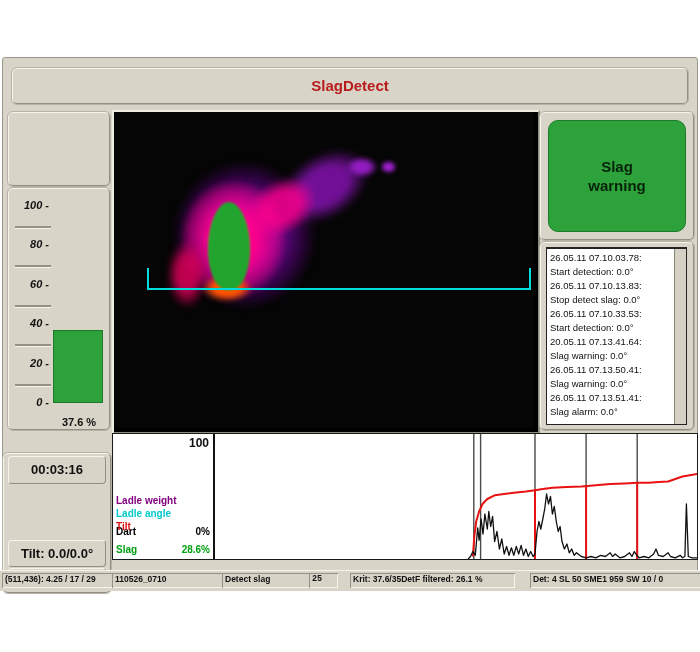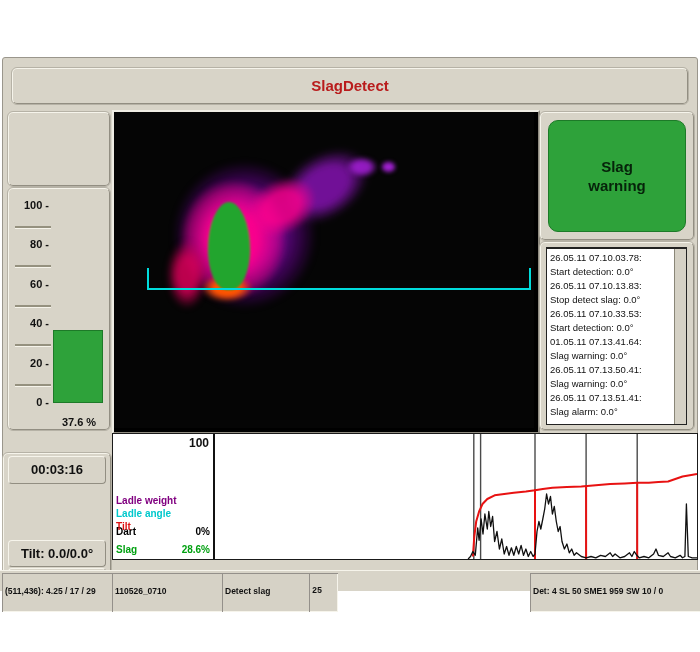--- a/index.html
+++ b/index.html
@@ -71,38 +71,38 @@
   .chart-legend{position:absolute;left:0;top:0;width:100px;height:125px;border-right:2px solid #111;background:#fff;}
   .legend-axis-top{position:absolute;top:2px;right:4px;font-size:12px;font-weight:bold;color:#111;}
   .legend-row{position:absolute;left:3px;right:3px;display:flex;justify-content:space-between;
               font-size:10px;font-weight:bold;line-height:12px;white-space:nowrap;}
   .legend-val{text-align:right;}
   #plot-svg{position:absolute;left:102px;top:0;}
   
   .status-bar{position:absolute;left:0;top:570px;width:700px;height:20px;background:#d8d4c8;border-top:1px solid #f6f4eb;}
   .scell{position:absolute;top:2px;height:15px;background:#d6d2c6;
          box-shadow:inset 1px 1px 0 #94908a, inset -1px -1px 0 #f6f4eb;
-         font-size:8.5px;font-weight:bold;line-height:13px;color:#111;padding:12px 3px;
+         font-size:8.5px;font-weight:bold;line-height:13px;color:#111;padding:0 3px;
          white-space:nowrap;overflow:hidden;}
 </style>
 </head>
 <body>
 
 <div id="screen">
 
   <div class="window"></div>
 
   <div class="panel title-panel">
     <div class="title-text">SlagDetect</div>
   </div>
 
   <div class="panel blank-panel"></div>
 
   <div class="panel gauge-panel">
-    <div style="position:absolute;inset:0;">
+    <div style="position:absolute;inset:0;font-style:italic;">
         <div class="tick-label" style="top: 10px;">100 -</div>
         <div class="tick-sep" style="top: 37px;"></div>
         <div class="tick-label" style="top: 49px;">80 -</div>
         <div class="tick-sep" style="top: 76px;"></div>
         <div class="tick-label" style="top: 89px;">60 -</div>
         <div class="tick-sep" style="top: 116px;"></div>
         <div class="tick-label" style="top: 128px;">40 -</div>
         <div class="tick-sep" style="top: 155px;"></div>
         <div class="tick-label" style="top: 168px;">20 -</div>
         <div class="tick-sep" style="top: 195px;"></div>
@@ -139,21 +139,21 @@
 
   <div class="panel log-panel">
     <div class="log-box">
       <div class="log-text">
           <div class="log-line">26.05.11 07.10.03.78:</div>
           <div class="log-line">Start detection: 0.0°</div>
           <div class="log-line">26.05.11 07.10.13.83:</div>
           <div class="log-line">Stop detect slag: 0.0°</div>
           <div class="log-line">26.05.11 07.10.33.53:</div>
           <div class="log-line">Start detection: 0.0°</div>
-          <div class="log-line">01.05.11 07.13.41.64:</div>
+          <div class="log-line">20.05.11 07.13.41.64:</div>
           <div class="log-line">Slag warning: 0.0°</div>
           <div class="log-line">26.05.11 07.13.50.41:</div>
           <div class="log-line">Slag warning: 0.0°</div>
           <div class="log-line">26.05.11 07.13.51.41:</div>
           <div class="log-line">Slag alarm: 0.0°</div>
         </div>
       <div class="log-scroll"></div>
     </div>
   </div>
 
@@ -201,16 +201,17 @@
           <polyline points="253.1,125.0 255.5,122.5 257.9,117.5 260.3,121.3 262.7,93.8 264.1,106.3 266.1,85.0 268.0,100.0 269.9,80.0 272.3,95.0 273.8,77.5 275.7,92.5 277.6,82.5 279.6,107.5 282.0,97.5 284.4,115.0 286.8,105.0 289.2,120.0 291.6,112.5 294.0,121.3 296.4,113.8 298.8,121.3 301.3,112.5 303.7,120.0 306.1,111.3 308.5,121.3 310.9,115.0 313.3,122.5 315.7,117.5 318.1,122.5 320.0,120.0 322.0,97.5 323.9,87.5 325.8,95.0 327.8,85.0 329.7,75.0 331.6,60.0 333.5,70.0 335.5,62.5 337.4,80.0 339.3,72.5 341.3,87.5 343.2,97.5 345.1,92.5 347.0,107.5 349.4,115.0 351.9,110.0 354.3,118.8 356.7,115.0 359.1,121.3 361.5,118.8 366.3,122.5 371.1,123.8 376.0,122.5 380.8,123.8 385.6,121.3 390.4,122.5 395.2,118.8 397.6,122.5 400.1,120.0 404.9,123.8 409.7,122.5 414.5,118.8 416.9,122.5 419.3,117.5 421.8,121.3 424.2,123.8 429.0,122.5 433.8,123.8 438.6,120.0 441.0,115.0 443.4,121.3 448.3,122.5 453.1,118.8 455.5,122.5 460.3,123.8 465.1,121.3 467.5,123.8 469.9,122.5 471.4,70.0 473.3,122.5 477.2,123.8 482.0,123.8" fill="none" stroke="#101010" stroke-width="1.3" stroke-linejoin="round"></polyline>
         </svg>
     </div>
   </div>
 
   <div class="status-bar">
       <div class="scell" style="left: 2px; width: 107px;">(511,436): 4.25 / 17 / 29</div>
       <div class="scell" style="left: 112px; width: 107px;">110526_0710</div>
       <div class="scell" style="left: 222px; width: 99px;">Detect slag</div>
       <div class="scell" style="left: 309px; width: 23px; font-family: Liberation Mono, monospace;">25</div>
+      <div class="scell" style="left: 350px; width: 159px;">Krit: 37.6/35DetF filtered: 26.1 %</div>
       <div class="scell" style="left: 530px; width: 168px;">Det: 4 SL 50 SME1 959 SW 10 / 0</div>
     </div>
 
 </div>
 
 </body></html>

